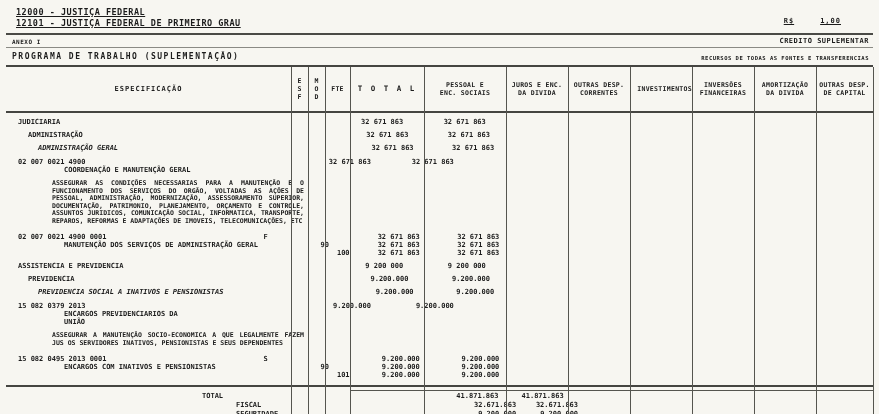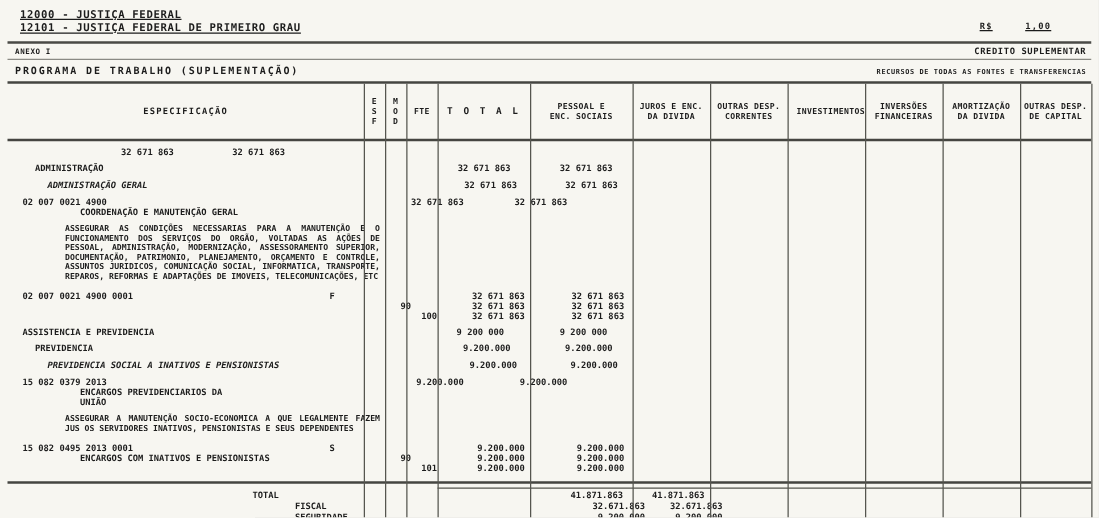--- a/index.html
+++ b/index.html
@@ -102,20 +102,21 @@
         <div class="hcell c-investimentos">INVESTIMENTOS</div>
         <div class="hcell c-inversoes">INVERSÕES
 FINANCEIRAS</div>
         <div class="hcell c-amortizacao">AMORTIZAÇÃO
 DA DIVIDA</div>
         <div class="hcell c-outras_capital">OUTRAS DESP.
 DE CAPITAL</div>
       </div>
     <div class="tbody">
         <div class="trow item">
+          <div class="cell c-spec spec lvl0">JUDICIARIA</div>
           <div class="cell mid c-esf"></div>
           <div class="cell mid c-mod"></div>
           <div class="cell mid c-fte"></div>
           <div class="cell num c-total">32 671 863</div>
           <div class="cell num c-pessoal">32 671 863</div>
           <div class="cell num c-juros"></div>
           <div class="cell num c-outras_correntes"></div>
           <div class="cell num c-investimentos"></div>
           <div class="cell num c-inversoes"></div>
           <div class="cell num c-amortizacao"></div>
@@ -171,21 +172,21 @@
           <div class="cell num c-total"></div>
           <div class="cell num c-pessoal"></div>
           <div class="cell num c-juros"></div>
           <div class="cell num c-outras_correntes"></div>
           <div class="cell num c-investimentos"></div>
           <div class="cell num c-inversoes"></div>
           <div class="cell num c-amortizacao"></div>
           <div class="cell num c-outras_capital"></div>
         </div>
         <div class="trow detail">
-          <div class="cell c-spec spec"><div class="codeline">02 007 0021 4900 0001</div></div>
+          <div class="cell c-spec spec"><div class="codeline">02 007 0021 4900 0001</div><div class="nameline">MANUTENÇÃO DOS SERVIÇOS DE ADMINISTRAÇÃO GERAL</div></div>
           <div class="cell mid c-esf">F</div>
           <div class="cell mid c-mod stag1">90</div>
           <div class="cell mid c-fte stag2">100</div>
           <div class="cell num c-total">32 671 863
 32 671 863
 32 671 863</div>
           <div class="cell num c-pessoal">32 671 863
 32 671 863
 32 671 863</div>
           <div class="cell num c-juros"></div>

